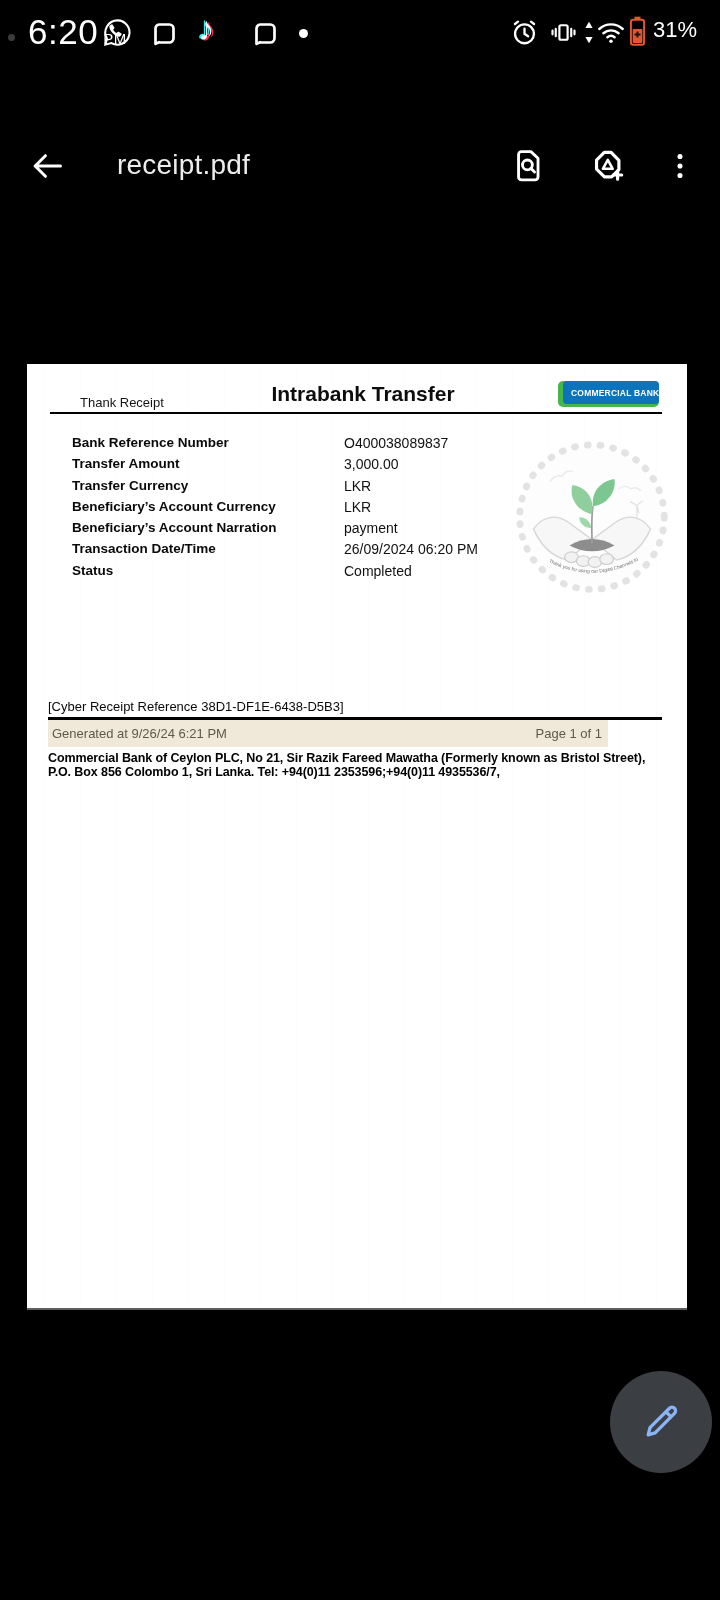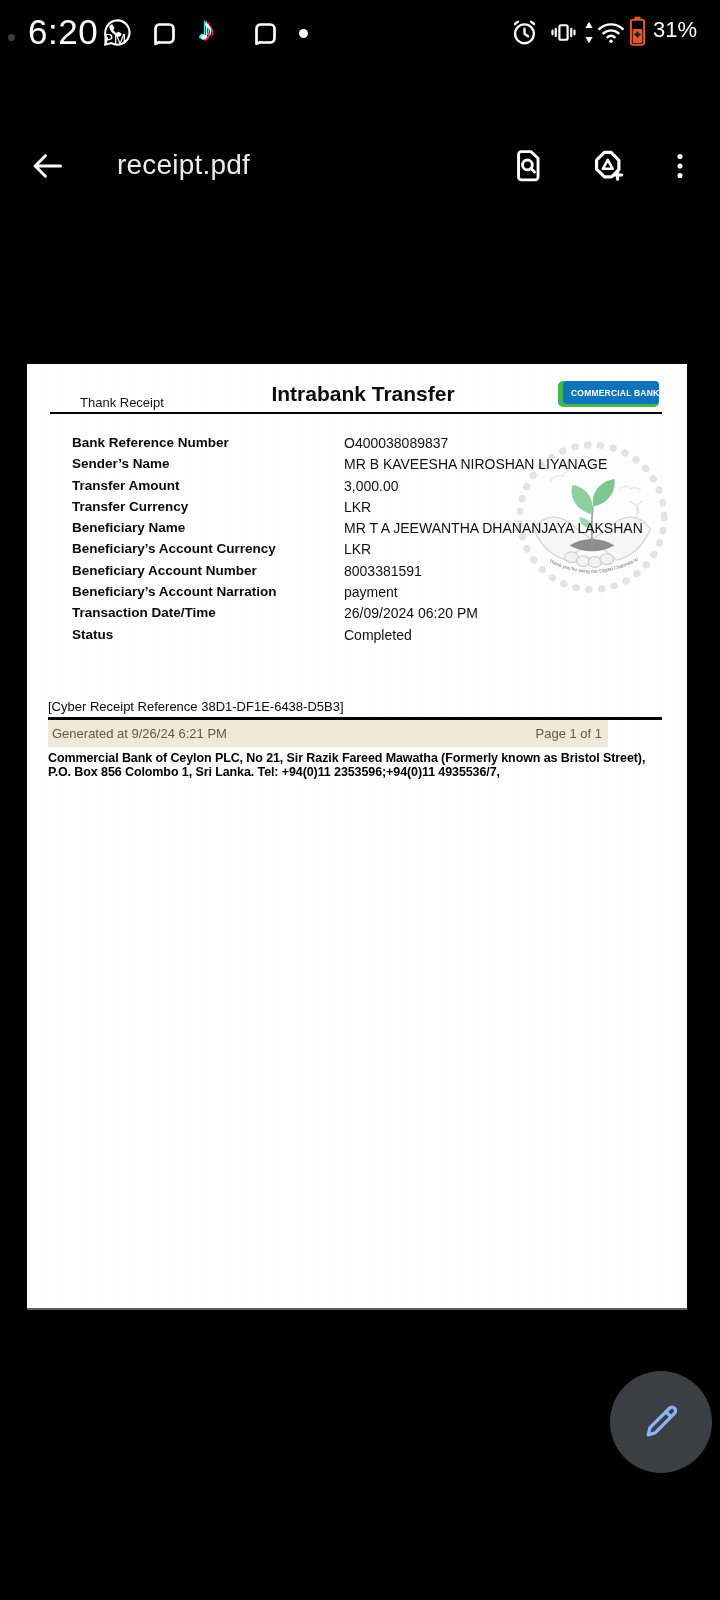--- a/index.html
+++ b/index.html
@@ -205,42 +205,30 @@
         </div>
       </div>
       <div class="rule1"></div>
 
       <div class="fields">
         <div class="frow">
             <div class="flabel">Bank Reference Number</div>
             <div class="fvalue">O400038089837</div>
           </div>
         <div class="frow">
-            <div class="flabel">Sender’s Name</div>
-            <div class="fvalue">MR B KAVEESHA NIROSHAN LIYANAGE</div>
-          </div>
-        <div class="frow">
             <div class="flabel">Transfer Amount</div>
             <div class="fvalue">3,000.00</div>
           </div>
         <div class="frow">
             <div class="flabel">Transfer Currency</div>
             <div class="fvalue">LKR</div>
           </div>
         <div class="frow">
-            <div class="flabel">Beneficiary Name</div>
-            <div class="fvalue">MR T A JEEWANTHA DHANANJAYA LAKSHAN</div>
-          </div>
-        <div class="frow">
             <div class="flabel">Beneficiary’s Account Currency</div>
             <div class="fvalue">LKR</div>
-          </div>
-        <div class="frow">
-            <div class="flabel">Beneficiary Account Number</div>
-            <div class="fvalue">8003381591</div>
           </div>
         <div class="frow">
             <div class="flabel">Beneficiary’s Account Narration</div>
             <div class="fvalue">payment</div>
           </div>
         <div class="frow">
             <div class="flabel">Transaction Date/Time</div>
             <div class="fvalue">26/09/2024 06:20 PM</div>
           </div>
         <div class="frow">

